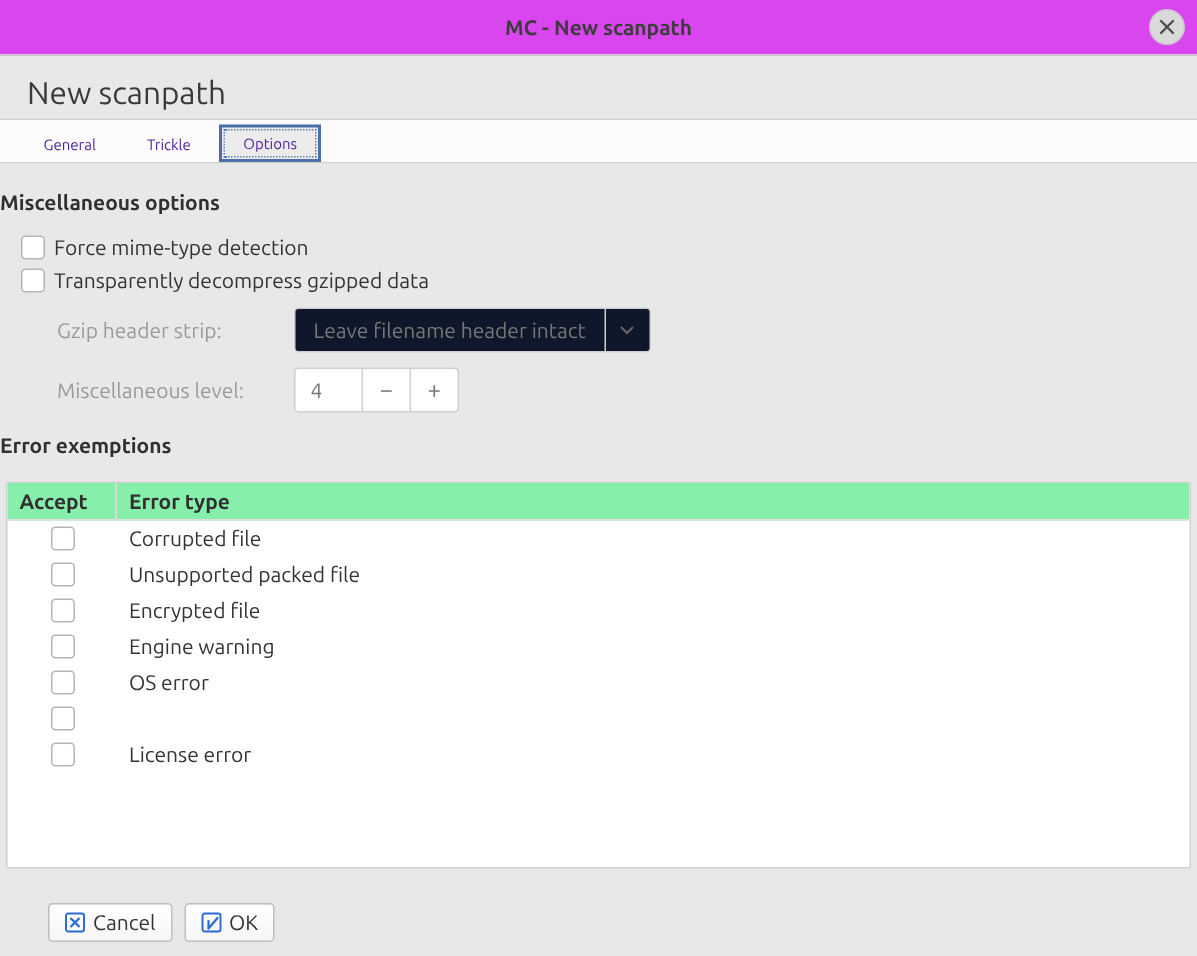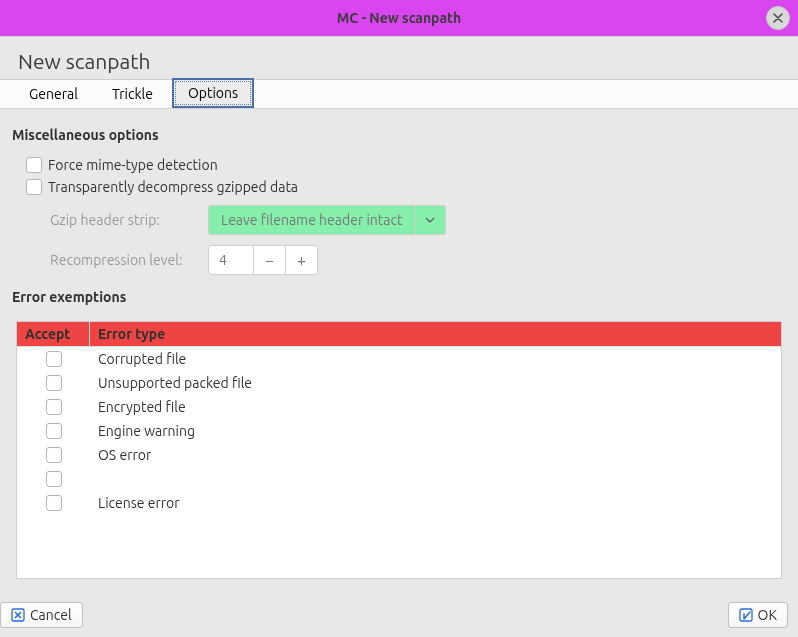--- a/index.html
+++ b/index.html
@@ -43,38 +43,38 @@
   .tabstrip {
     display: flex; align-items: flex-end;
     background: #fcfcfc;
     border-top: 1px solid #d0d0d0;
     border-bottom: 1px solid #d0d0d0;
     padding-left: 14px;
     height: 30px;
   }
   .tab {
     padding: 5px 14px 5px 14px;
-    font-size: 14px;
-    color: #000000;
+    font-size: 10px;
+    color: #4c1d95;
     cursor: pointer;
     border: 1px solid transparent;
     margin-right: 4px;
   }
   .tab.active {
     border: 2px solid #4a6fa9;
     border-bottom: 2px solid #4a6fa9;
     outline: 1px dotted #5a7fb9;
     outline-offset: -4px;
     background: #ececec;
   }
 
   
   .body {
     flex: 1;
-    padding: 14px 12px;
+    padding: 14px 0;
     display: flex; flex-direction: column;
     overflow: hidden;
   }
   .section-title {
     font-weight: 700; font-size: 14px; color: #303030;
     margin: 4px 0 8px 0;
   }
   .indent { margin-left: 14px; }
 
   .checkbox-row {
@@ -92,21 +92,21 @@
 
   .form-row {
     display: flex; align-items: center; gap: 8px;
     margin: 10px 0 6px 24px;
   }
   .form-label { color: #9a9a9a; width: 150px; }
 
   .dropdown {
     display: flex; align-items: stretch;
     border: 1px solid #cfcfcf; border-radius: 3px;
-    background: #86efac;
+    background: #0f172a;
     height: 30px;
   }
   .dropdown .dd-text {
     padding: 0 12px; display: flex; align-items: center;
     color: #777; font-size: 14px;
     min-width: 200px;
   }
   .dropdown .dd-btn {
     width: 30px; border-left: 1px solid #cfcfcf;
     display: flex; align-items: center; justify-content: center;
@@ -136,21 +136,21 @@
     flex: 1;
     border: 1px solid #cfcfcf;
     background: #fff;
     margin: 4px;
     display: flex; flex-direction: column;
     overflow: hidden;
   }
   .thead {
     display: flex;
     border-bottom: 1px solid #ddd;
-    background: #ef4444;
+    background: #86efac;
   }
   .th {
     font-weight: 700; font-size: 14px; color: #303030;
     padding: 4px 8px;
   }
   .th.accept { width: 73px; border-right: 1px solid #ddd; }
   .th.etype { flex:1; }
   .tbody { flex:1; overflow:auto; }
   .trow {
     display: flex; align-items: center;
@@ -158,22 +158,22 @@
   }
   .tcell-accept {
     width: 73px; display:flex; justify-content:center; align-items:center;
   }
   .tcell-etype { flex:1; padding-left: 8px; color: #333; }
 
   
   .footer {
     height: 40px;
     border-top: 1px solid transparent;
-    display: flex; justify-content: space-between; align-items: center;
-    gap: 8px; padding: 0 10px 6px 0;
+    display: flex; justify-content: flex-start; align-items: center;
+    gap: 8px; padding: 0 10px 6px 0; margin-left: 32px;
   }
   .btn {
     display: flex; align-items: center; gap: 5px;
     border: 1px solid #bfbfbf; border-radius: 3px;
     background: linear-gradient(#fff,#f6f6f6);
     padding: 3px 10px;
     font-size: 14px; color: #333;
     cursor: pointer;
     height: 26px;
   }
@@ -224,21 +224,21 @@
           <div class="dd-text">Leave filename header intact</div>
           <div class="dd-btn">
             <svg viewBox="0 0 10 10">
                 <path d="M1 3 L5 7 L9 3" stroke="#666" stroke-width="1.4" fill="none"></path>
               </svg>
           </div>
         </div>
       </div>
 
       <div class="form-row">
-        <span class="form-label">Recompression level:</span>
+        <span class="form-label">Miscellaneous level:</span>
         <div class="spinner">
           <div class="sp-val">4</div>
           <div class="sp-btn">−</div>
           <div class="sp-btn">+</div>
         </div>
       </div>
 
     </div>
 
     <div class="section-title" style="margin-top:8px">Error exemptions</div>

